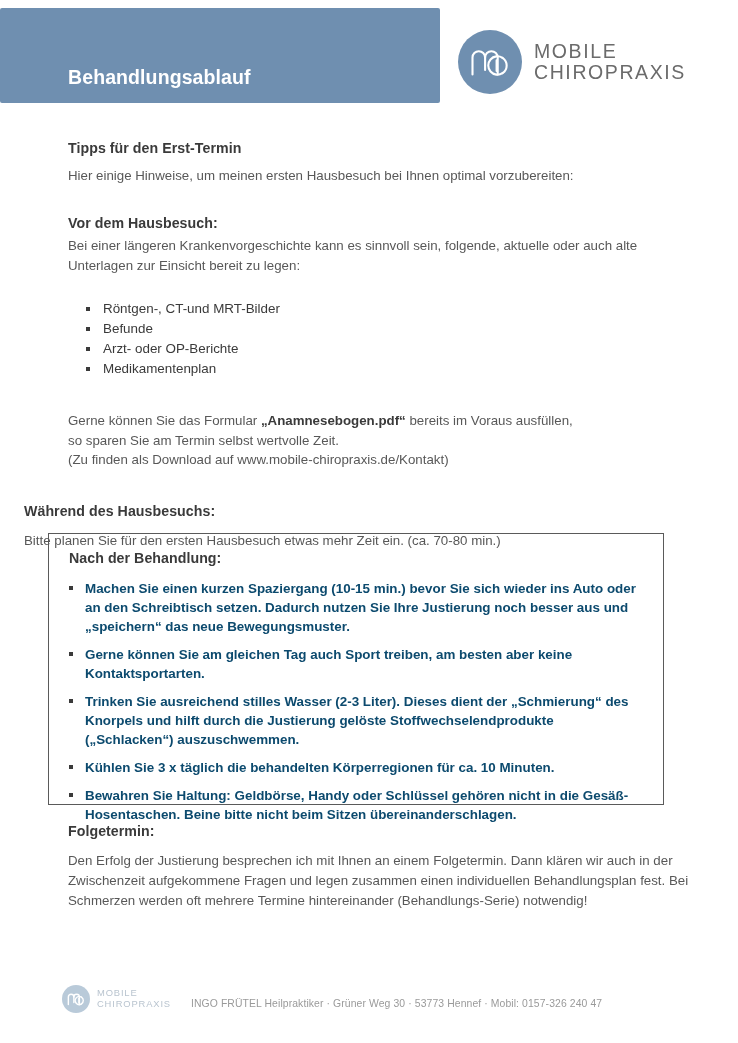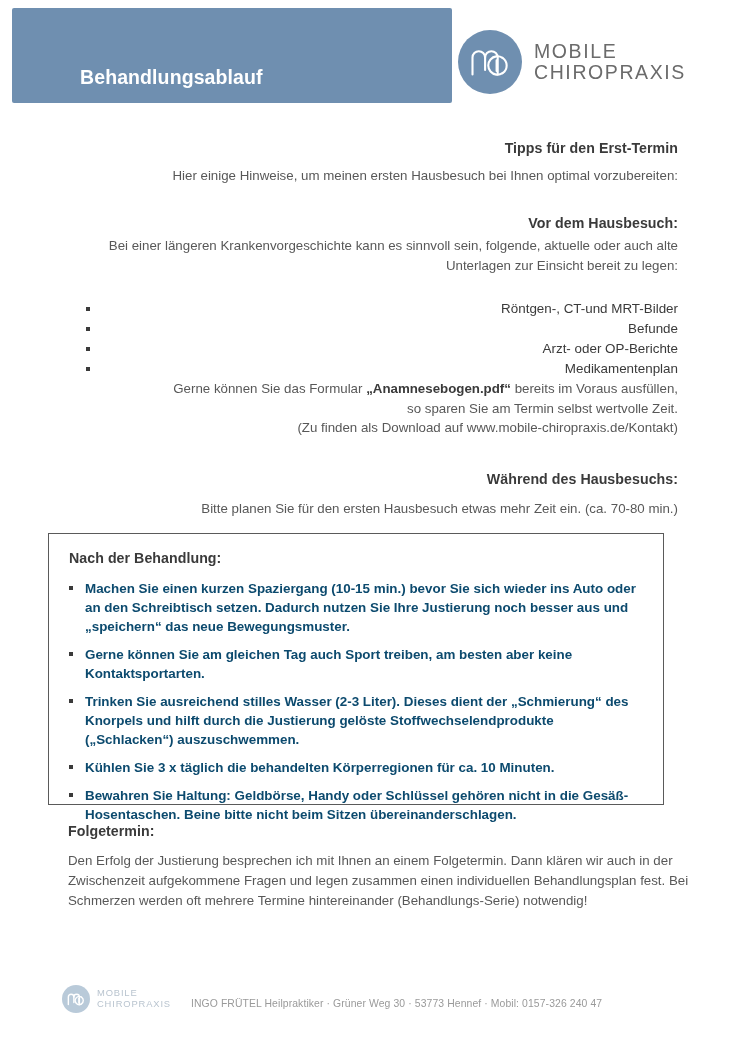--- a/index.html
+++ b/index.html
@@ -17,21 +17,21 @@
   }
 
   
   #header {
     position: absolute;
     left: 0; top: 0;
     width: 738px; height: 112px;
   }
   #title-bar {
     position: absolute;
-    left: 12px; top: 8px;
+    left: 0; top: 8px;
     width: 440px; height: 95px;
     background: #6f8fb0;
     border-radius: 2px;
   }
   #title-text {
     position: absolute;
     left: 68px;
     top: 58px;
     font-size: 19.5px;
     font-weight: bold;
@@ -56,21 +56,20 @@
     font-size: 19.5px;
     letter-spacing: 1.6px;
     white-space: nowrap;
   }
 
   
   #content {
     position: absolute;
     left: 0; top: 112px;
     width: 738px;
-    text-align: right;
   }
   .blk { padding-left: 68px; padding-right: 60px; }
 
   h2.sec {
     margin: 0;
     font-size: 14.2px;
     font-weight: bold;
     color: #3a3a3a;
     letter-spacing: 0.05px;
   }
@@ -191,21 +190,21 @@
     <h2 class="sec">Vor dem Hausbesuch:</h2>
     <p class="body" style="margin-top:5px;">Bei einer längeren Krankenvorgeschichte kann es sinnvoll sein, folgende, aktuelle oder auch alte Unterlagen zur Einsicht bereit zu legen:</p>
 
     <ul class="sq bold" style="margin-top:24px; padding-left:18px;">
       <li>Röntgen-, CT-und MRT-Bilder</li>
       <li>Befunde</li>
       <li>Arzt- oder OP-Berichte</li>
       <li>Medikamentenplan</li>
     </ul>
 
-    <p class="body" style="">
+    <p class="body" style="margin-top:32px;">
       <span>Gerne können Sie das Formular </span><b>„Anamnesebogen.pdf“</b><span> bereits im Voraus ausfüllen,</span><br>
       <span>so sparen Sie am Termin selbst wertvolle Zeit.</span><br>
       <span>(Zu finden als Download auf www.mobile-chiropraxis.de/Kontakt)</span>
     </p>
   </div>
 
   <div class="blk" style="margin-top:34px;padding-left:24px;">
     <h2 class="sec">Während des Hausbesuchs:</h2>
     <p class="body" style="margin-top:12px;">Bitte planen Sie für den ersten Hausbesuch etwas mehr Zeit ein. (ca. 70-80 min.)</p>
   </div>

